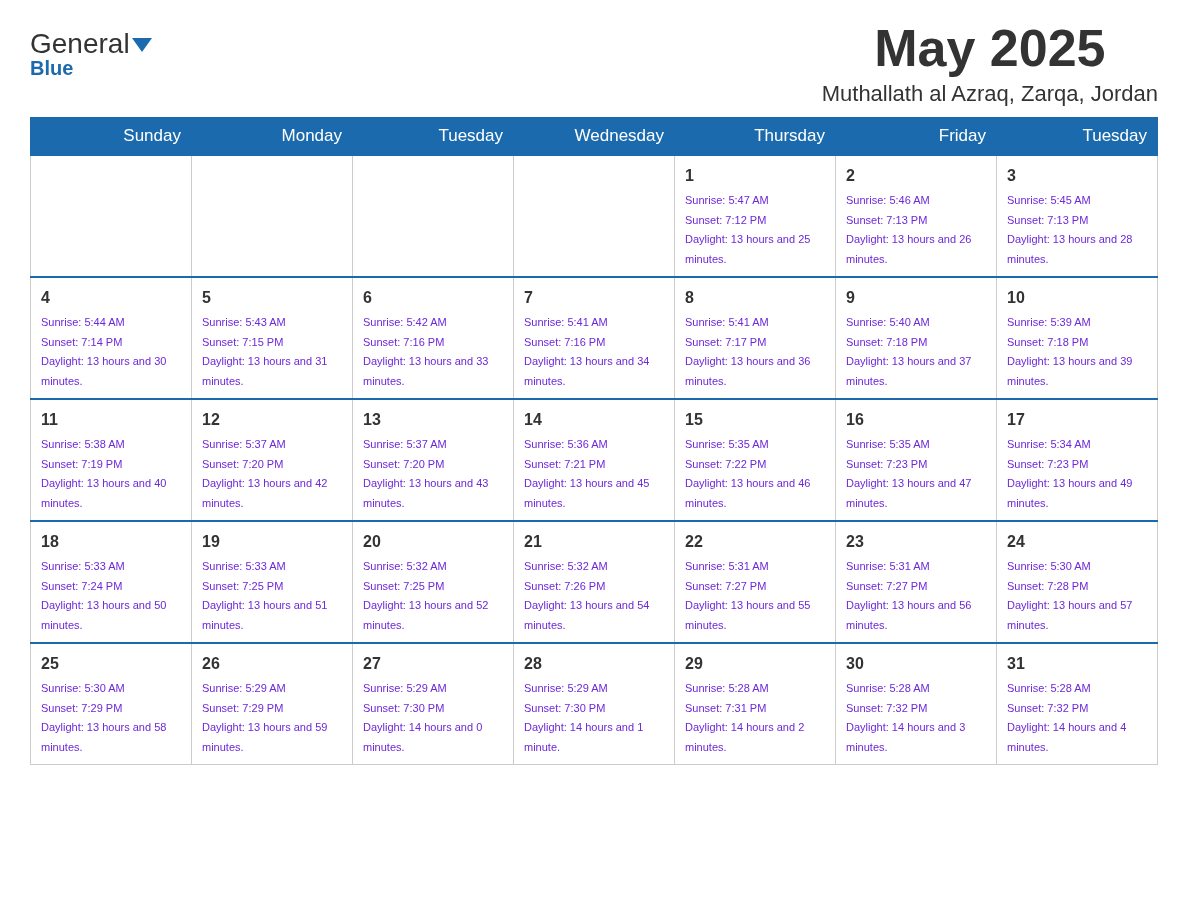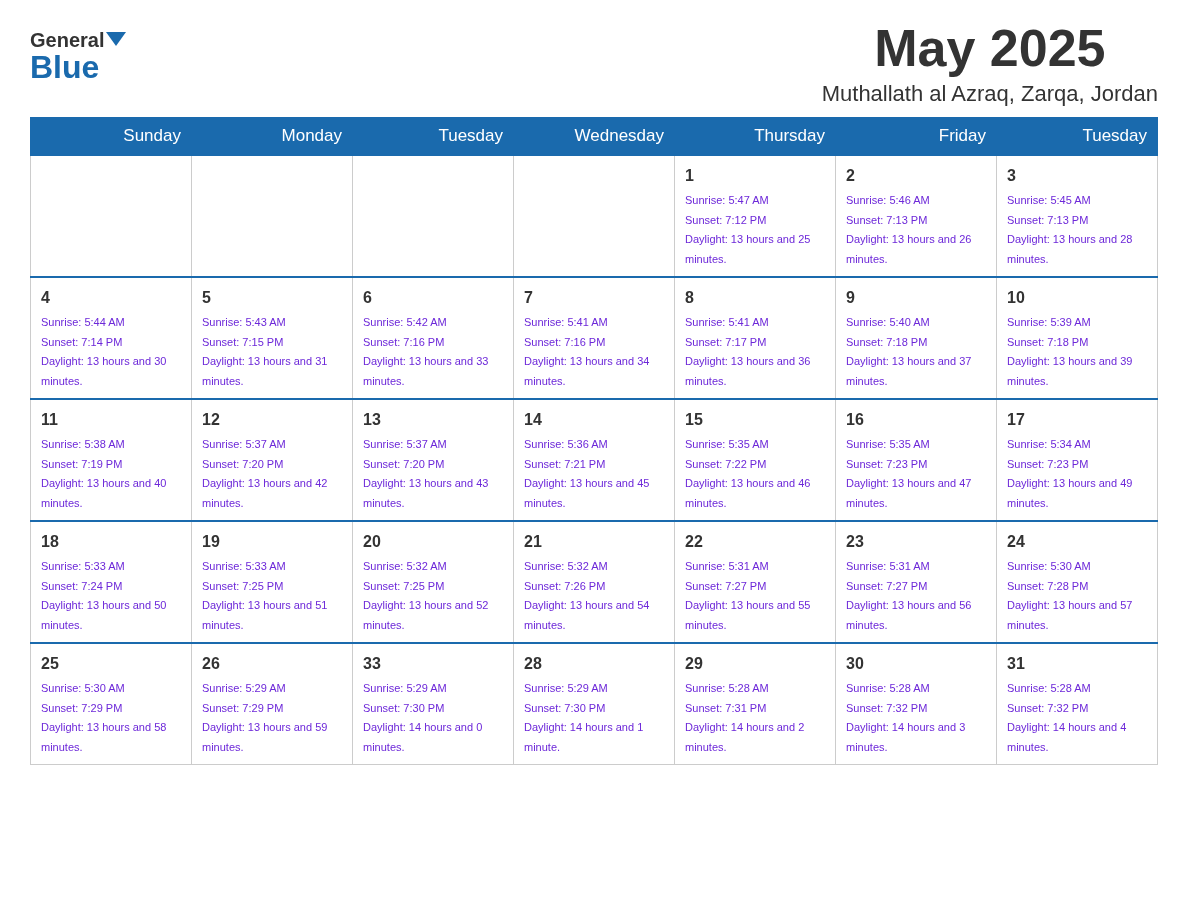--- a/index.html
+++ b/index.html
@@ -17,27 +17,27 @@
       align-items: flex-start;
       margin-bottom: 8px;
     }
     .logo {
       display: flex;
       flex-direction: column;
       align-items: flex-start;
       margin-top: 10px;
     }
     .logo-text-general {
+      font-size: 28px;
+      font-weight: normal;
+      color: #333;
+      line-height: 1;
+    }
+    .logo-text-blue {
       font-size: 20px;
-      font-weight: bold;
-      color: #333;
-      line-height: 1;
-    }
-    .logo-text-blue {
-      font-size: 32px;
       font-weight: bold;
       color: #1a6aad;
       line-height: 1;
     }
     .logo-arrow {
       display: inline-block;
       width: 0;
       height: 0;
       border-left: 10px solid transparent;
       border-right: 10px solid transparent;
@@ -217,21 +217,21 @@
 Sunset: 7:28 PM
 Daylight: 13 hours and 57 minutes.</span></td>
       </tr>
       <tr>
         <td><span class="day-number">25</span><span class="sun-info" style="white-space: pre-line;">Sunrise: 5:30 AM
 Sunset: 7:29 PM
 Daylight: 13 hours and 58 minutes.</span></td>
         <td><span class="day-number">26</span><span class="sun-info" style="white-space: pre-line;">Sunrise: 5:29 AM
 Sunset: 7:29 PM
 Daylight: 13 hours and 59 minutes.</span></td>
-        <td><span class="day-number">33</span><span class="sun-info" style="white-space: pre-line;">Sunrise: 5:29 AM
+        <td><span class="day-number">27</span><span class="sun-info" style="white-space: pre-line;">Sunrise: 5:29 AM
 Sunset: 7:30 PM
 Daylight: 14 hours and 0 minutes.</span></td>
         <td><span class="day-number">28</span><span class="sun-info" style="white-space: pre-line;">Sunrise: 5:29 AM
 Sunset: 7:30 PM
 Daylight: 14 hours and 1 minute.</span></td>
         <td><span class="day-number">29</span><span class="sun-info" style="white-space: pre-line;">Sunrise: 5:28 AM
 Sunset: 7:31 PM
 Daylight: 14 hours and 2 minutes.</span></td>
         <td><span class="day-number">30</span><span class="sun-info" style="white-space: pre-line;">Sunrise: 5:28 AM
 Sunset: 7:32 PM

